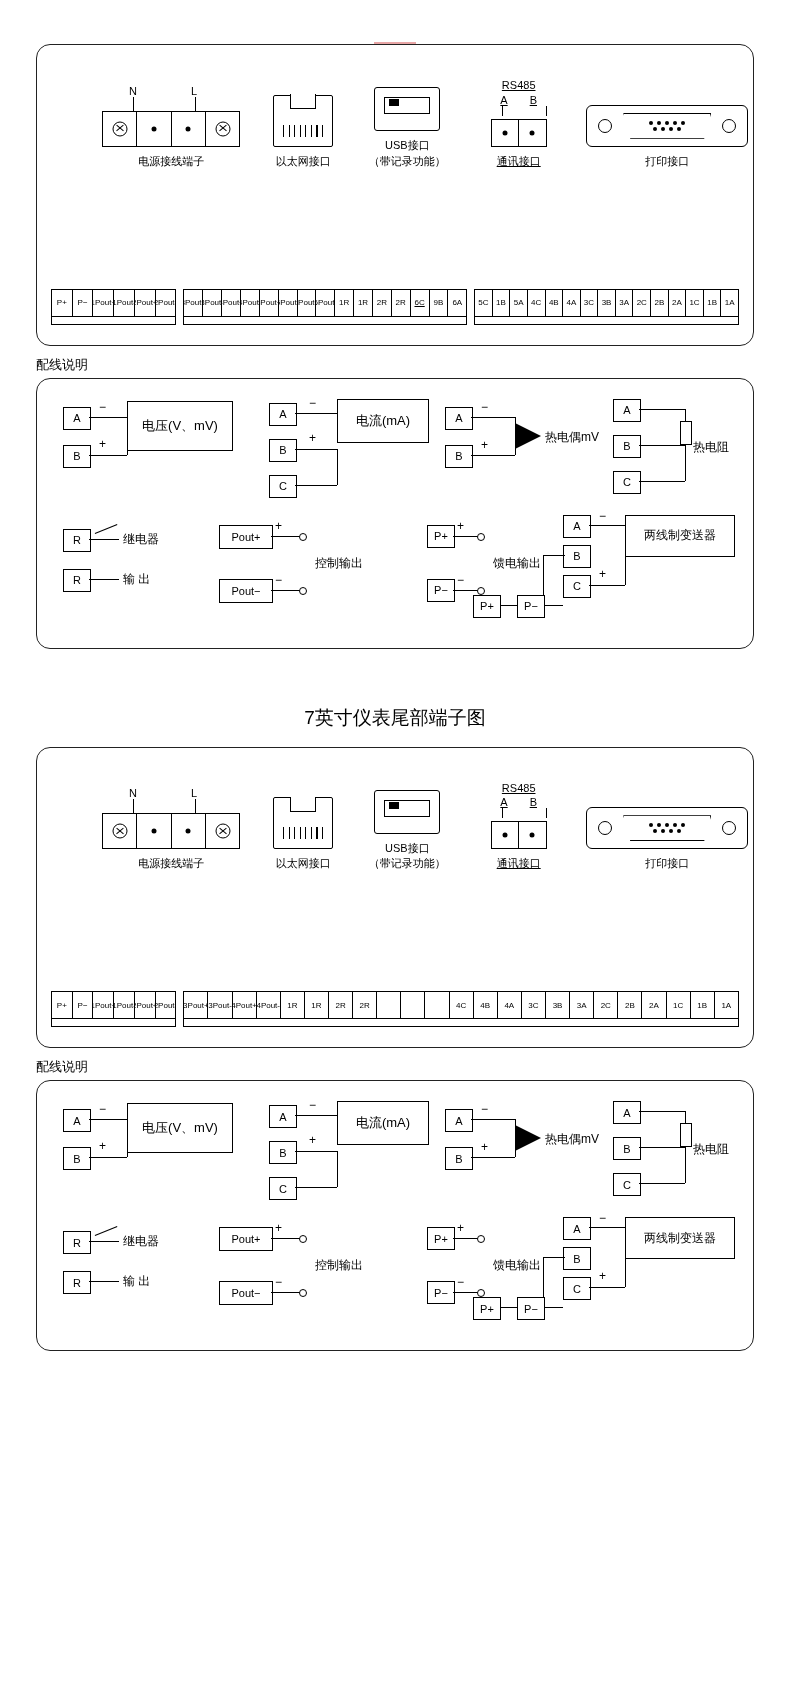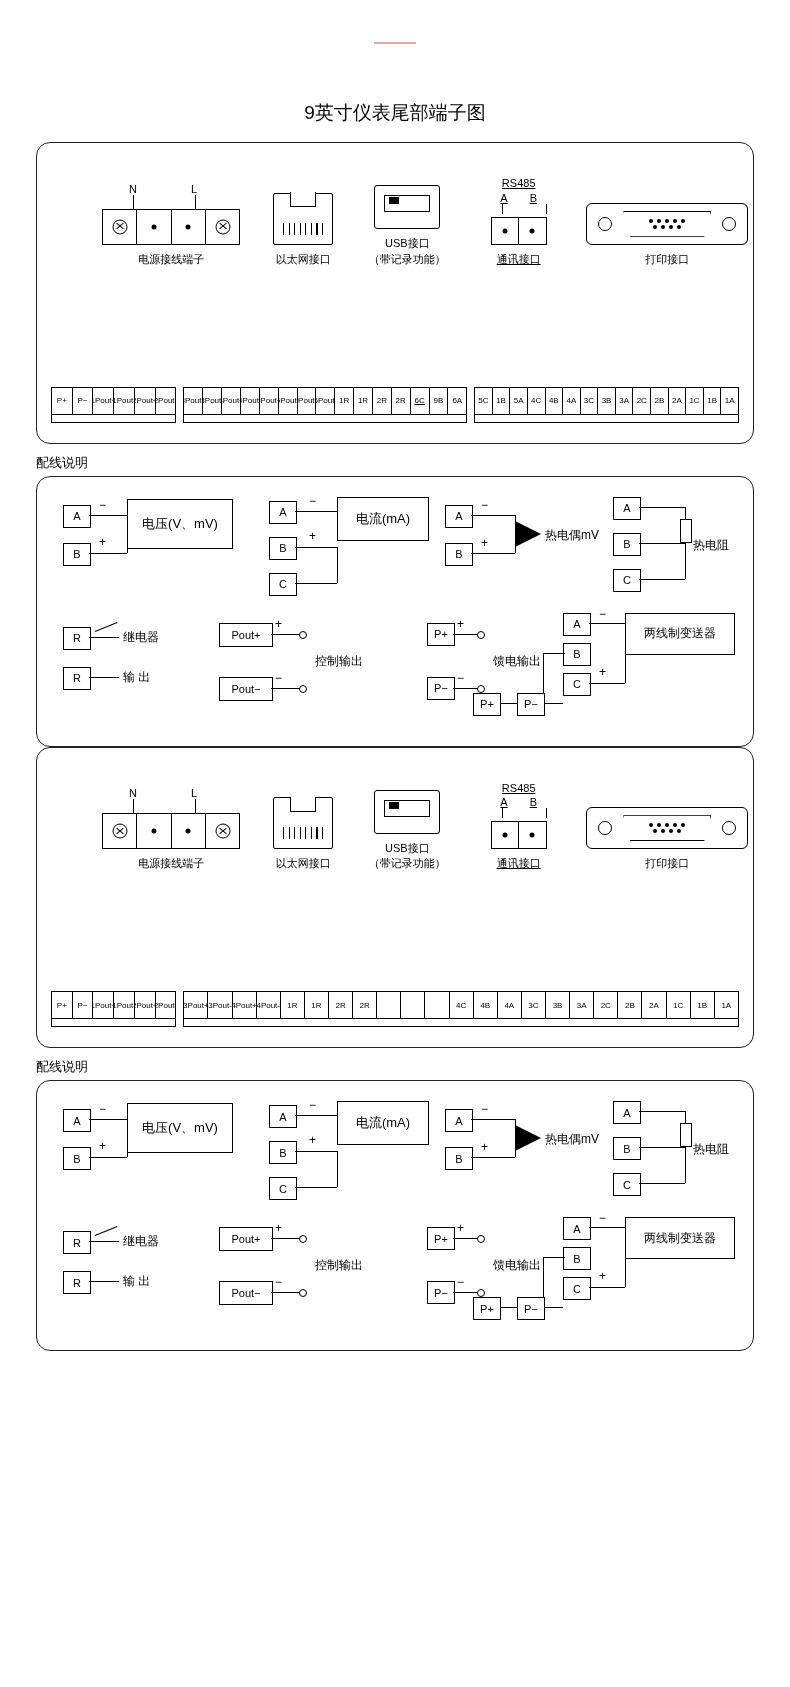--- a/index.html
+++ b/index.html
@@ -195,21 +195,20 @@
   }
   .sp{position:absolute;font-size:12px;}
 </style>
 </head>
 <body>
 
 <div class="page">
 
   <div class="title-rule"></div>
 
-  <div class="section-title">9英寸仪表尾部端子图</div>
 
   <div class="panel">
     <div class="conn-row">
 
       <div class="conn pwr-wrap">
         <div class="pwr-marks">
           <span style="left:30px;top:0">N</span>
           <i style="left:34px;"></i>
           <span style="left:92px;top:0">L</span>
           <i style="left:96px;"></i>
@@ -444,20 +443,21 @@
       <div class="sp" style="left:552px;top:-6px">−</div>
       <div class="sp" style="left:552px;top:52px">+</div>
       <div class="ln vl" style="left:496px;top:40px;height:50px"></div>
       <div class="ln hl" style="left:496px;top:40px;width:22px"></div>
       <div class="ln hl" style="left:452px;top:90px;width:64px"></div>
       <div class="box term" style="left:426px;top:80px">P+</div>
       <div class="box term" style="left:470px;top:80px">P−</div>
     </div>
   </div>
 
+  <div class="section-title">7英寸仪表尾部端子图</div>
 
   <div class="panel">
     <div class="conn-row">
 
       <div class="conn pwr-wrap">
         <div class="pwr-marks">
           <span style="left:30px;top:0">N</span>
           <i style="left:34px;"></i>
           <span style="left:92px;top:0">L</span>
           <i style="left:96px;"></i>

